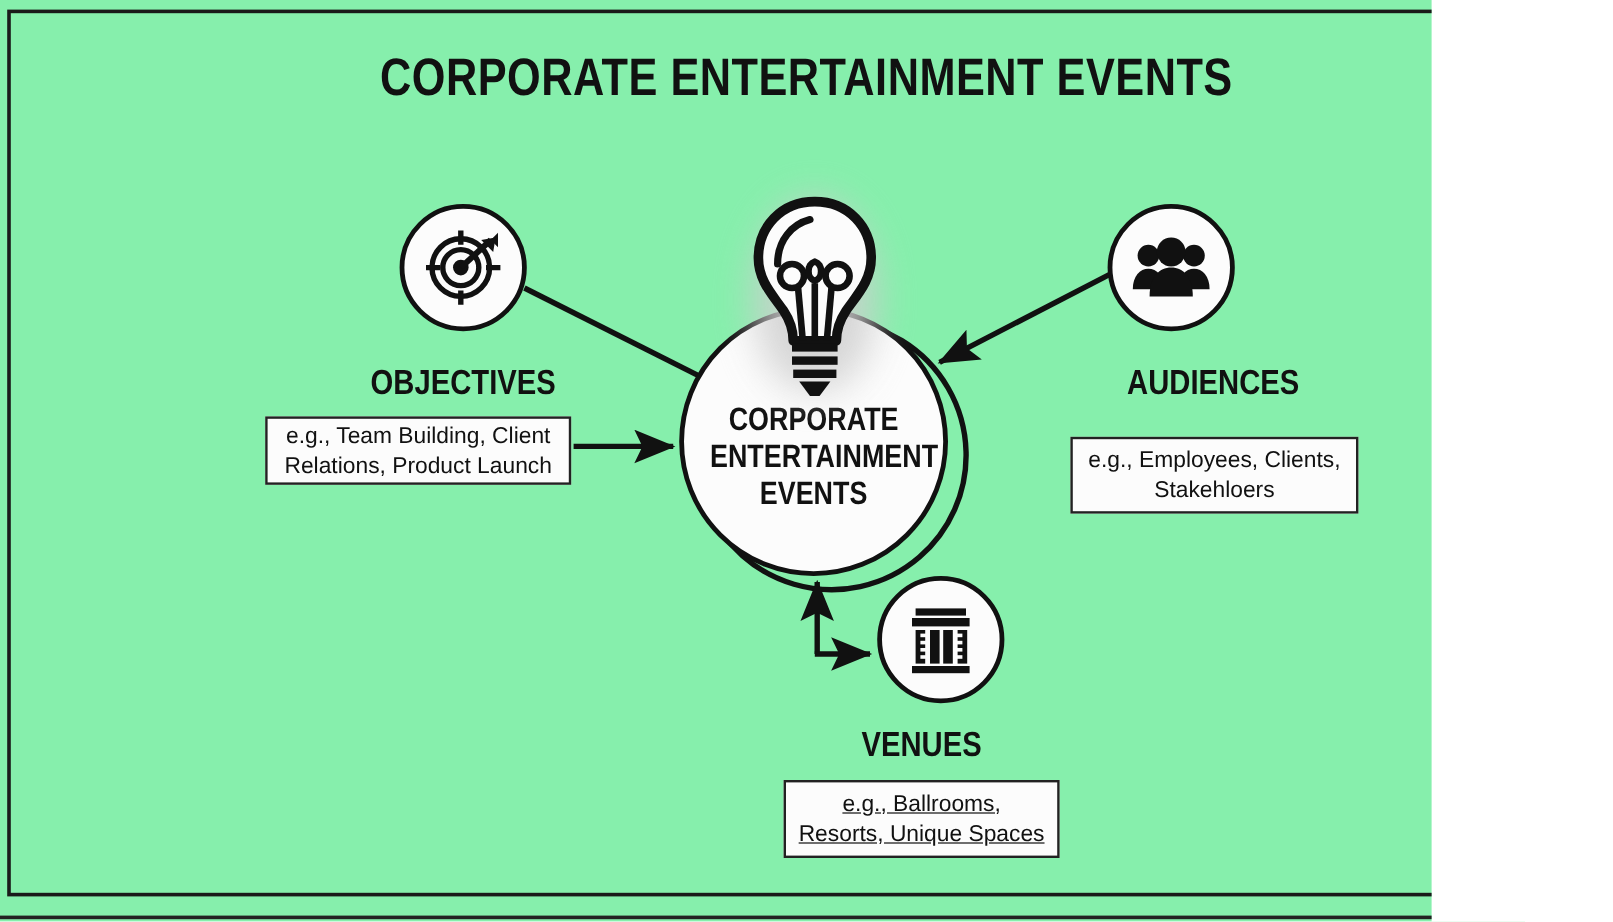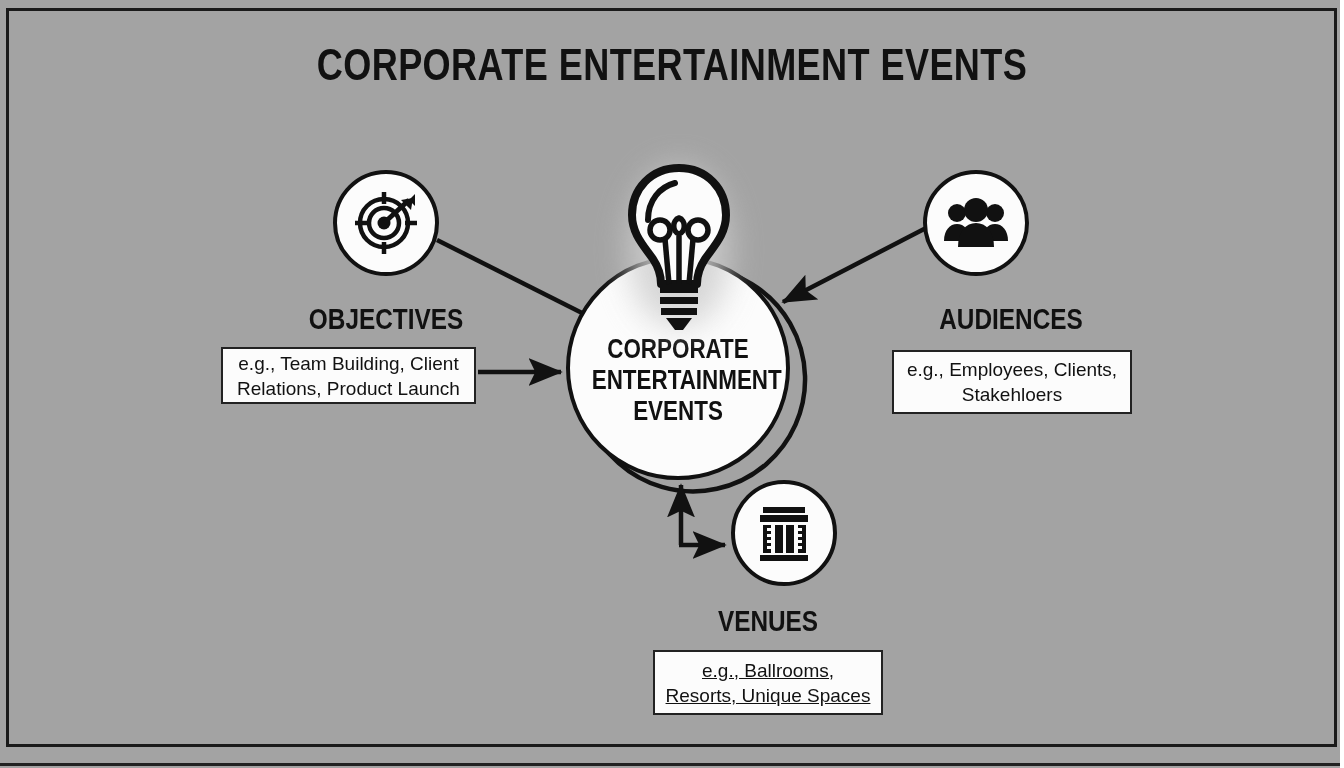--- a/index.html
+++ b/index.html
@@ -3,23 +3,23 @@
 <meta charset="utf-8">
 <title>Corporate Entertainment Events</title>
 <style>
   html, body {
     margin: 0;
     padding: 0;
     background: #ffffff;
   }
   #canvas {
     position: relative;
-    width: 1340px;
+    width: 1193px;
     height: 768px;
-    background: #a3a3a3;
+    background: #86efac;
     font-family: "Liberation Sans", sans-serif;
     overflow: hidden;
   }
   
   .frame-outer {
     position: absolute;
     left: 6px;
     top: 8px;
     width: 1331px;
     height: 739px;
@@ -155,21 +155,21 @@
     display: flex;
     align-items: center;
     justify-content: center;
     text-align: center;
     font-size: 19px;
     line-height: 25px;
     color: #111111;
     padding: 4px 10px;
   }
   .ex-box.objectives { left: 221px; top: 347px; width: 255px; height: 57px; }
-  .ex-box.audiences  { left: 892px; top: 350px; width: 240px; height: 64px; }
+  .ex-box.audiences  { left: 892px; top: 364px; width: 240px; height: 64px; }
   .ex-box.venues     { left: 653px; top: 650px; width: 230px; height: 65px; text-decoration: underline; }
 
   .ex-text { display: block; }
 </style>
 </head>
 <body>
 
 <div id="canvas">
 
   <div class="frame-outer"></div>

